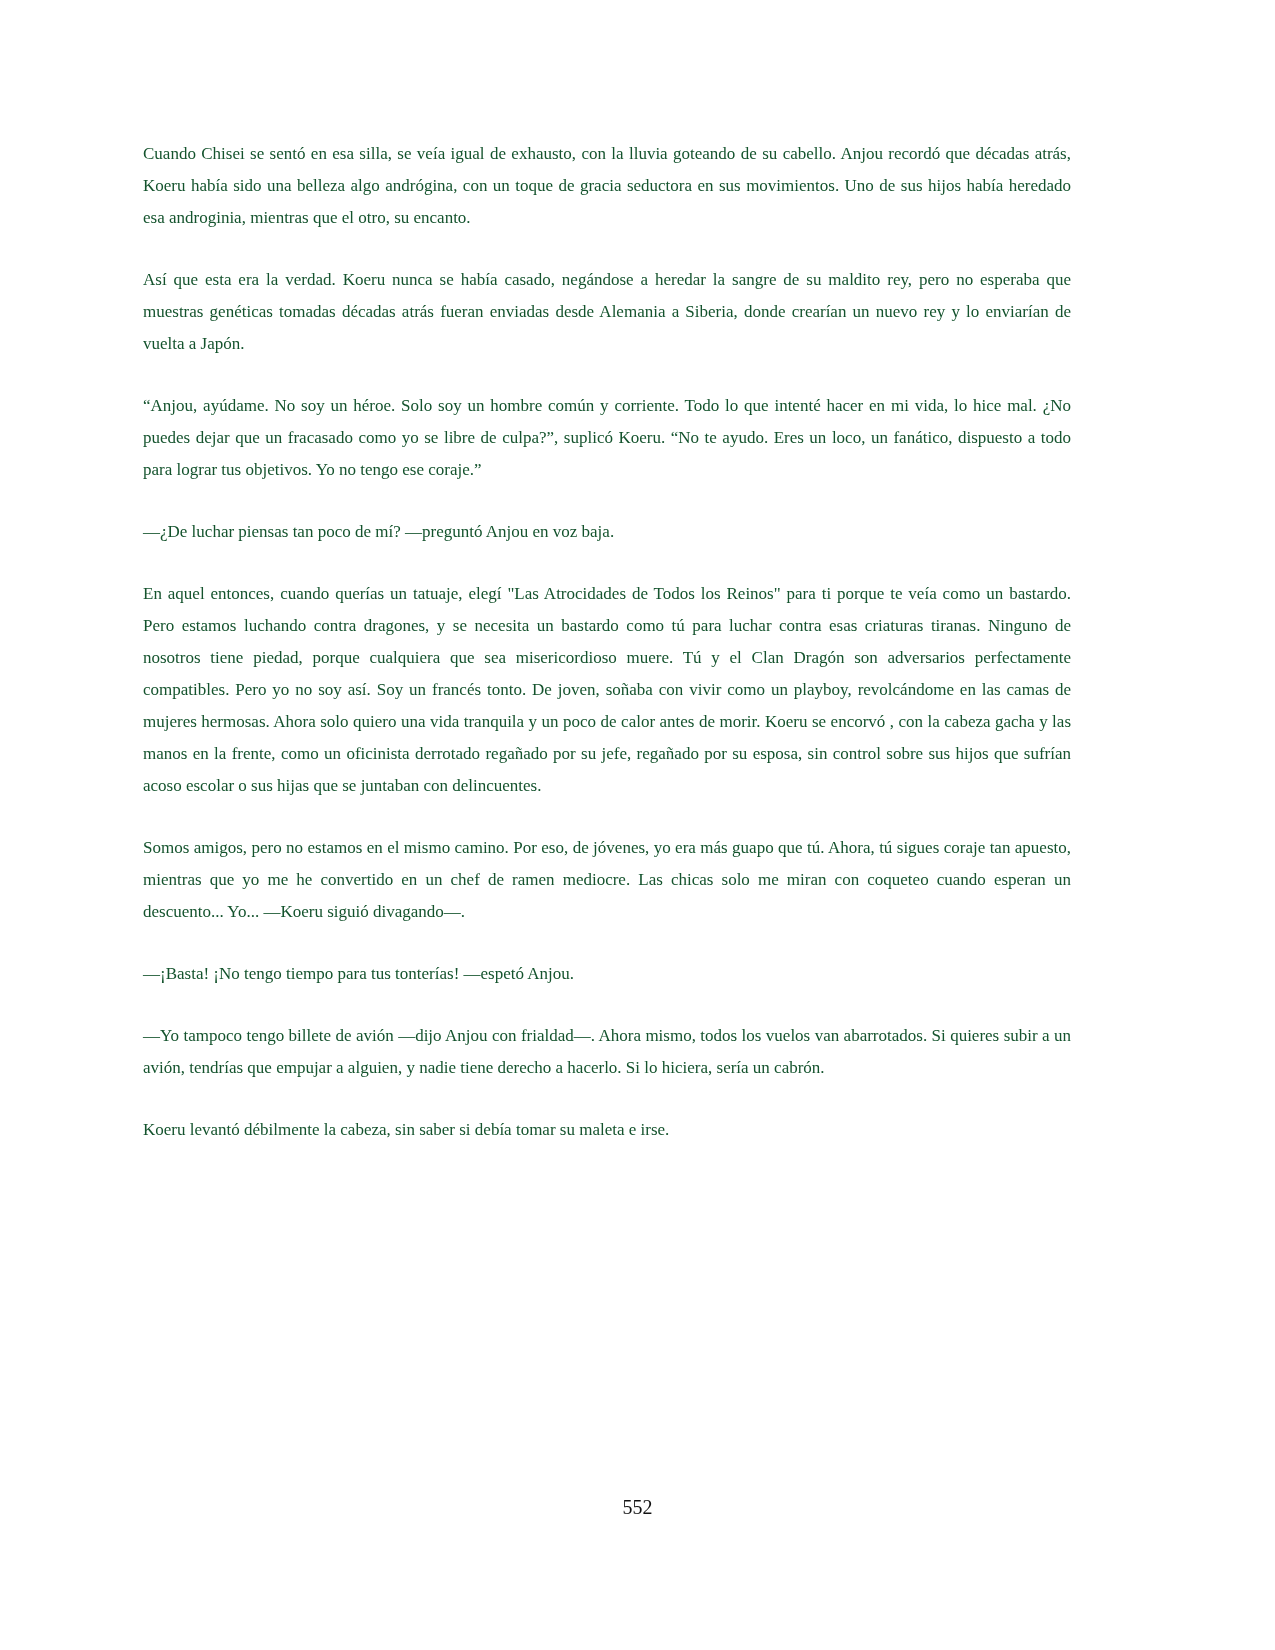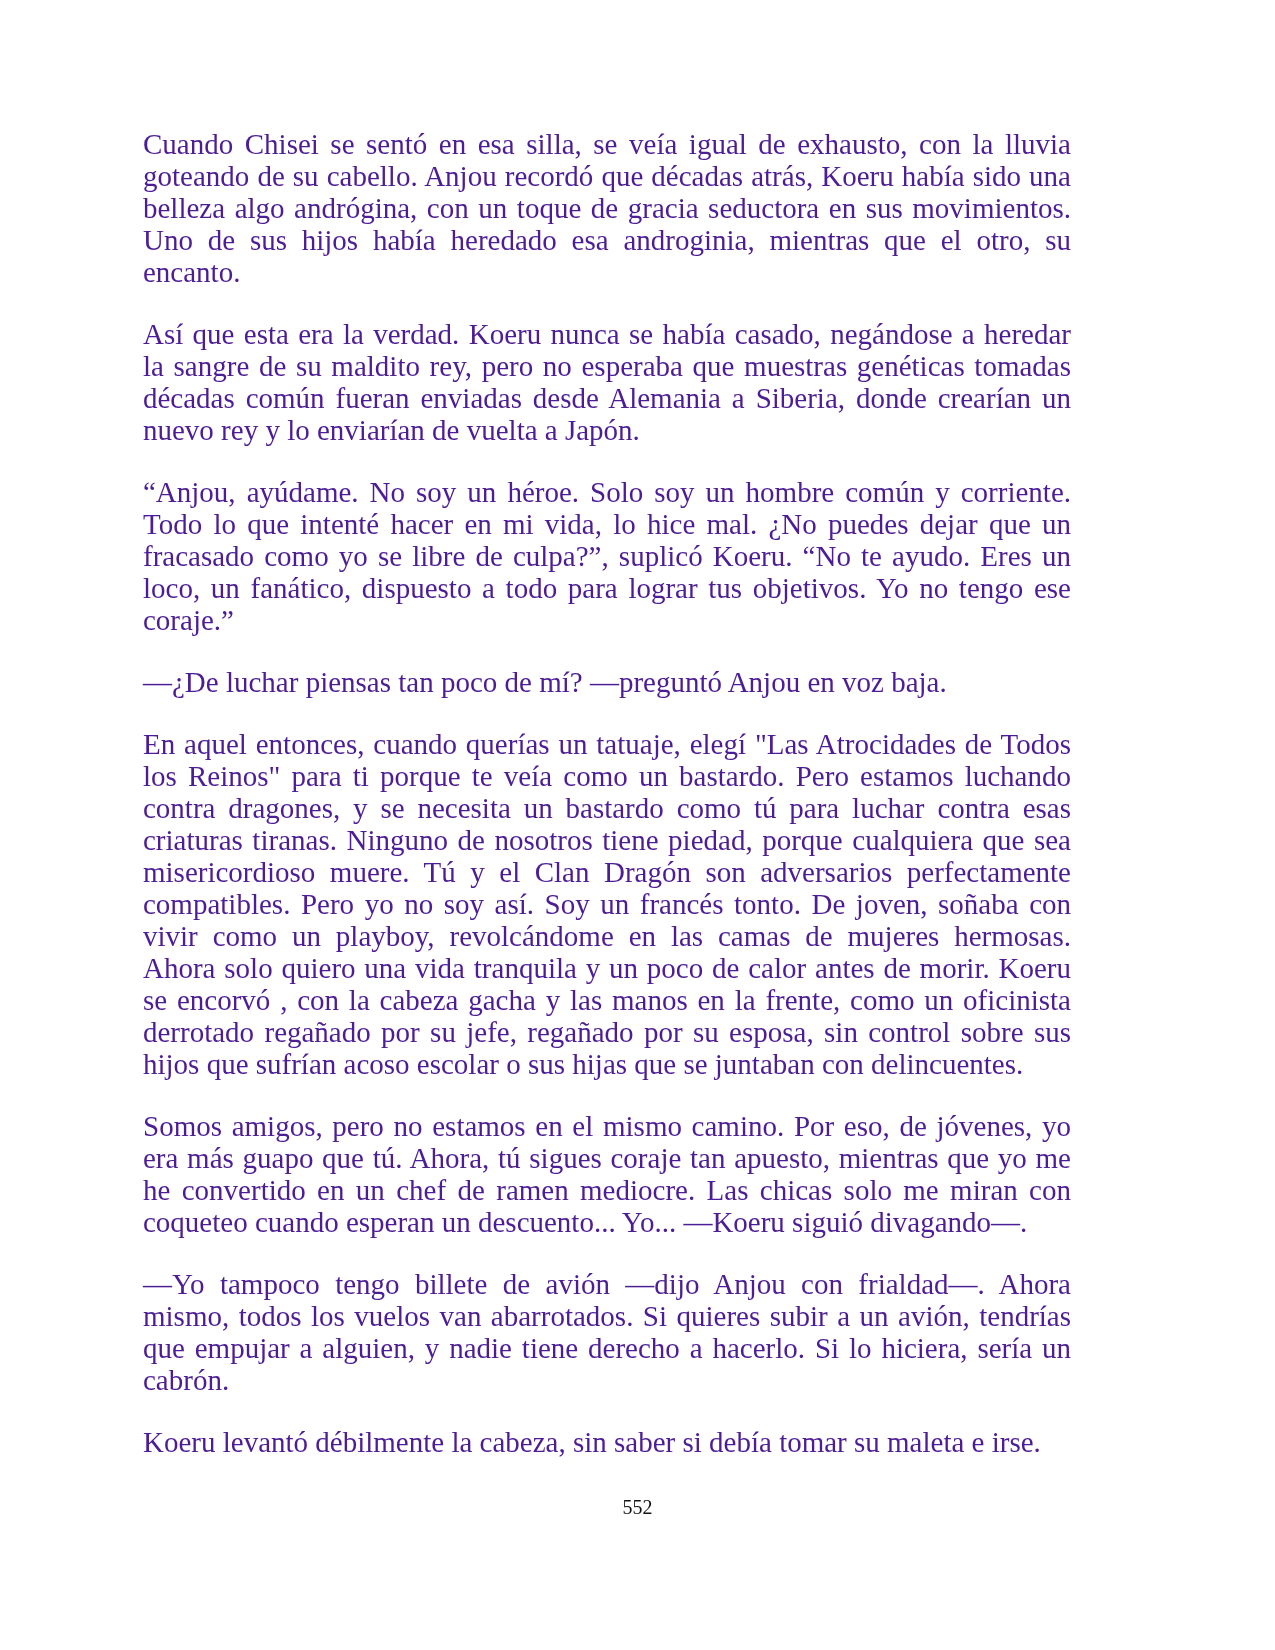--- a/index.html
+++ b/index.html
@@ -1,36 +1,37 @@
 <!DOCTYPE html>
 <html><head>
   <meta charset="utf-8">
   <style>
     html, body { margin: 0; padding: 0; background: #ffffff; }
     body { width: 1275px; height: 1650px; position: relative; overflow: hidden; }
     .page {
-      position: absolute; left: 143px; top: 128px; width: 928px;
+      position: absolute; left: 143px; top: 138px; width: 928px;
       font-family: "Liberation Serif", "DejaVu Serif", serif;
-      font-size: 29px; line-height: 32px; color: #4c1d95;
+      font-size: 17px; line-height: 32px; color: #14532d;
     }
     .para { margin: 0 0 30px 0; text-align: justify; }
     .page-number {
       position: absolute; left: 0; width: 1275px; top: 1496px;
       text-align: center;
       font-family: "Liberation Serif", "DejaVu Serif", serif;
       font-size: 20px; color: #111111;
     }
   </style>
 </head>
 <body>
 
 <div class="page">
   <p class="para">Cuando Chisei se sentó en esa silla, se veía igual de exhausto, con la lluvia goteando de su cabello. Anjou recordó que décadas atrás, Koeru había sido una belleza algo andrógina, con un toque de gracia seductora en sus movimientos. Uno de sus hijos había heredado esa androginia, mientras que el otro, su encanto.</p>
-  <p class="para">Así que esta era la verdad. Koeru nunca se había casado, negándose a heredar la sangre de su maldito rey, pero no esperaba que muestras genéticas tomadas décadas común fueran enviadas desde Alemania a Siberia, donde crearían un nuevo rey y lo enviarían de vuelta a Japón.</p>
+  <p class="para">Así que esta era la verdad. Koeru nunca se había casado, negándose a heredar la sangre de su maldito rey, pero no esperaba que muestras genéticas tomadas décadas atrás fueran enviadas desde Alemania a Siberia, donde crearían un nuevo rey y lo enviarían de vuelta a Japón.</p>
   <p class="para">“Anjou, ayúdame. No soy un héroe. Solo soy un hombre común y corriente. Todo lo que intenté hacer en mi vida, lo hice mal. ¿No puedes dejar que un fracasado como yo se libre de culpa?”, suplicó Koeru. “No te ayudo. Eres un loco, un fanático, dispuesto a todo para lograr tus objetivos. Yo no tengo ese coraje.”</p>
   <p class="para">—¿De luchar piensas tan poco de mí? —preguntó Anjou en voz baja.</p>
   <p class="para">En aquel entonces, cuando querías un tatuaje, elegí "Las Atrocidades de Todos los Reinos" para ti porque te veía como un bastardo. Pero estamos luchando contra dragones, y se necesita un bastardo como tú para luchar contra esas criaturas tiranas. Ninguno de nosotros tiene piedad, porque cualquiera que sea misericordioso muere. Tú y el Clan Dragón son adversarios perfectamente compatibles. Pero yo no soy así. Soy un francés tonto. De joven, soñaba con vivir como un playboy, revolcándome en las camas de mujeres hermosas. Ahora solo quiero una vida tranquila y un poco de calor antes de morir. Koeru se encorvó , con la cabeza gacha y las manos en la frente, como un oficinista derrotado regañado por su jefe, regañado por su esposa, sin control sobre sus hijos que sufrían acoso escolar o sus hijas que se juntaban con delincuentes.</p>
   <p class="para">Somos amigos, pero no estamos en el mismo camino. Por eso, de jóvenes, yo era más guapo que tú. Ahora, tú sigues coraje tan apuesto, mientras que yo me he convertido en un chef de ramen mediocre. Las chicas solo me miran con coqueteo cuando esperan un descuento... Yo... —Koeru siguió divagando—.</p>
+  <p class="para">—¡Basta! ¡No tengo tiempo para tus tonterías! —espetó Anjou.</p>
   <p class="para">—Yo tampoco tengo billete de avión —dijo Anjou con frialdad—. Ahora mismo, todos los vuelos van abarrotados. Si quieres subir a un avión, tendrías que empujar a alguien, y nadie tiene derecho a hacerlo. Si lo hiciera, sería un cabrón.</p>
   <p class="para">Koeru levantó débilmente la cabeza, sin saber si debía tomar su maleta e irse.</p>
 </div>
 
 <div class="page-number">552</div>
 
 </body></html>

